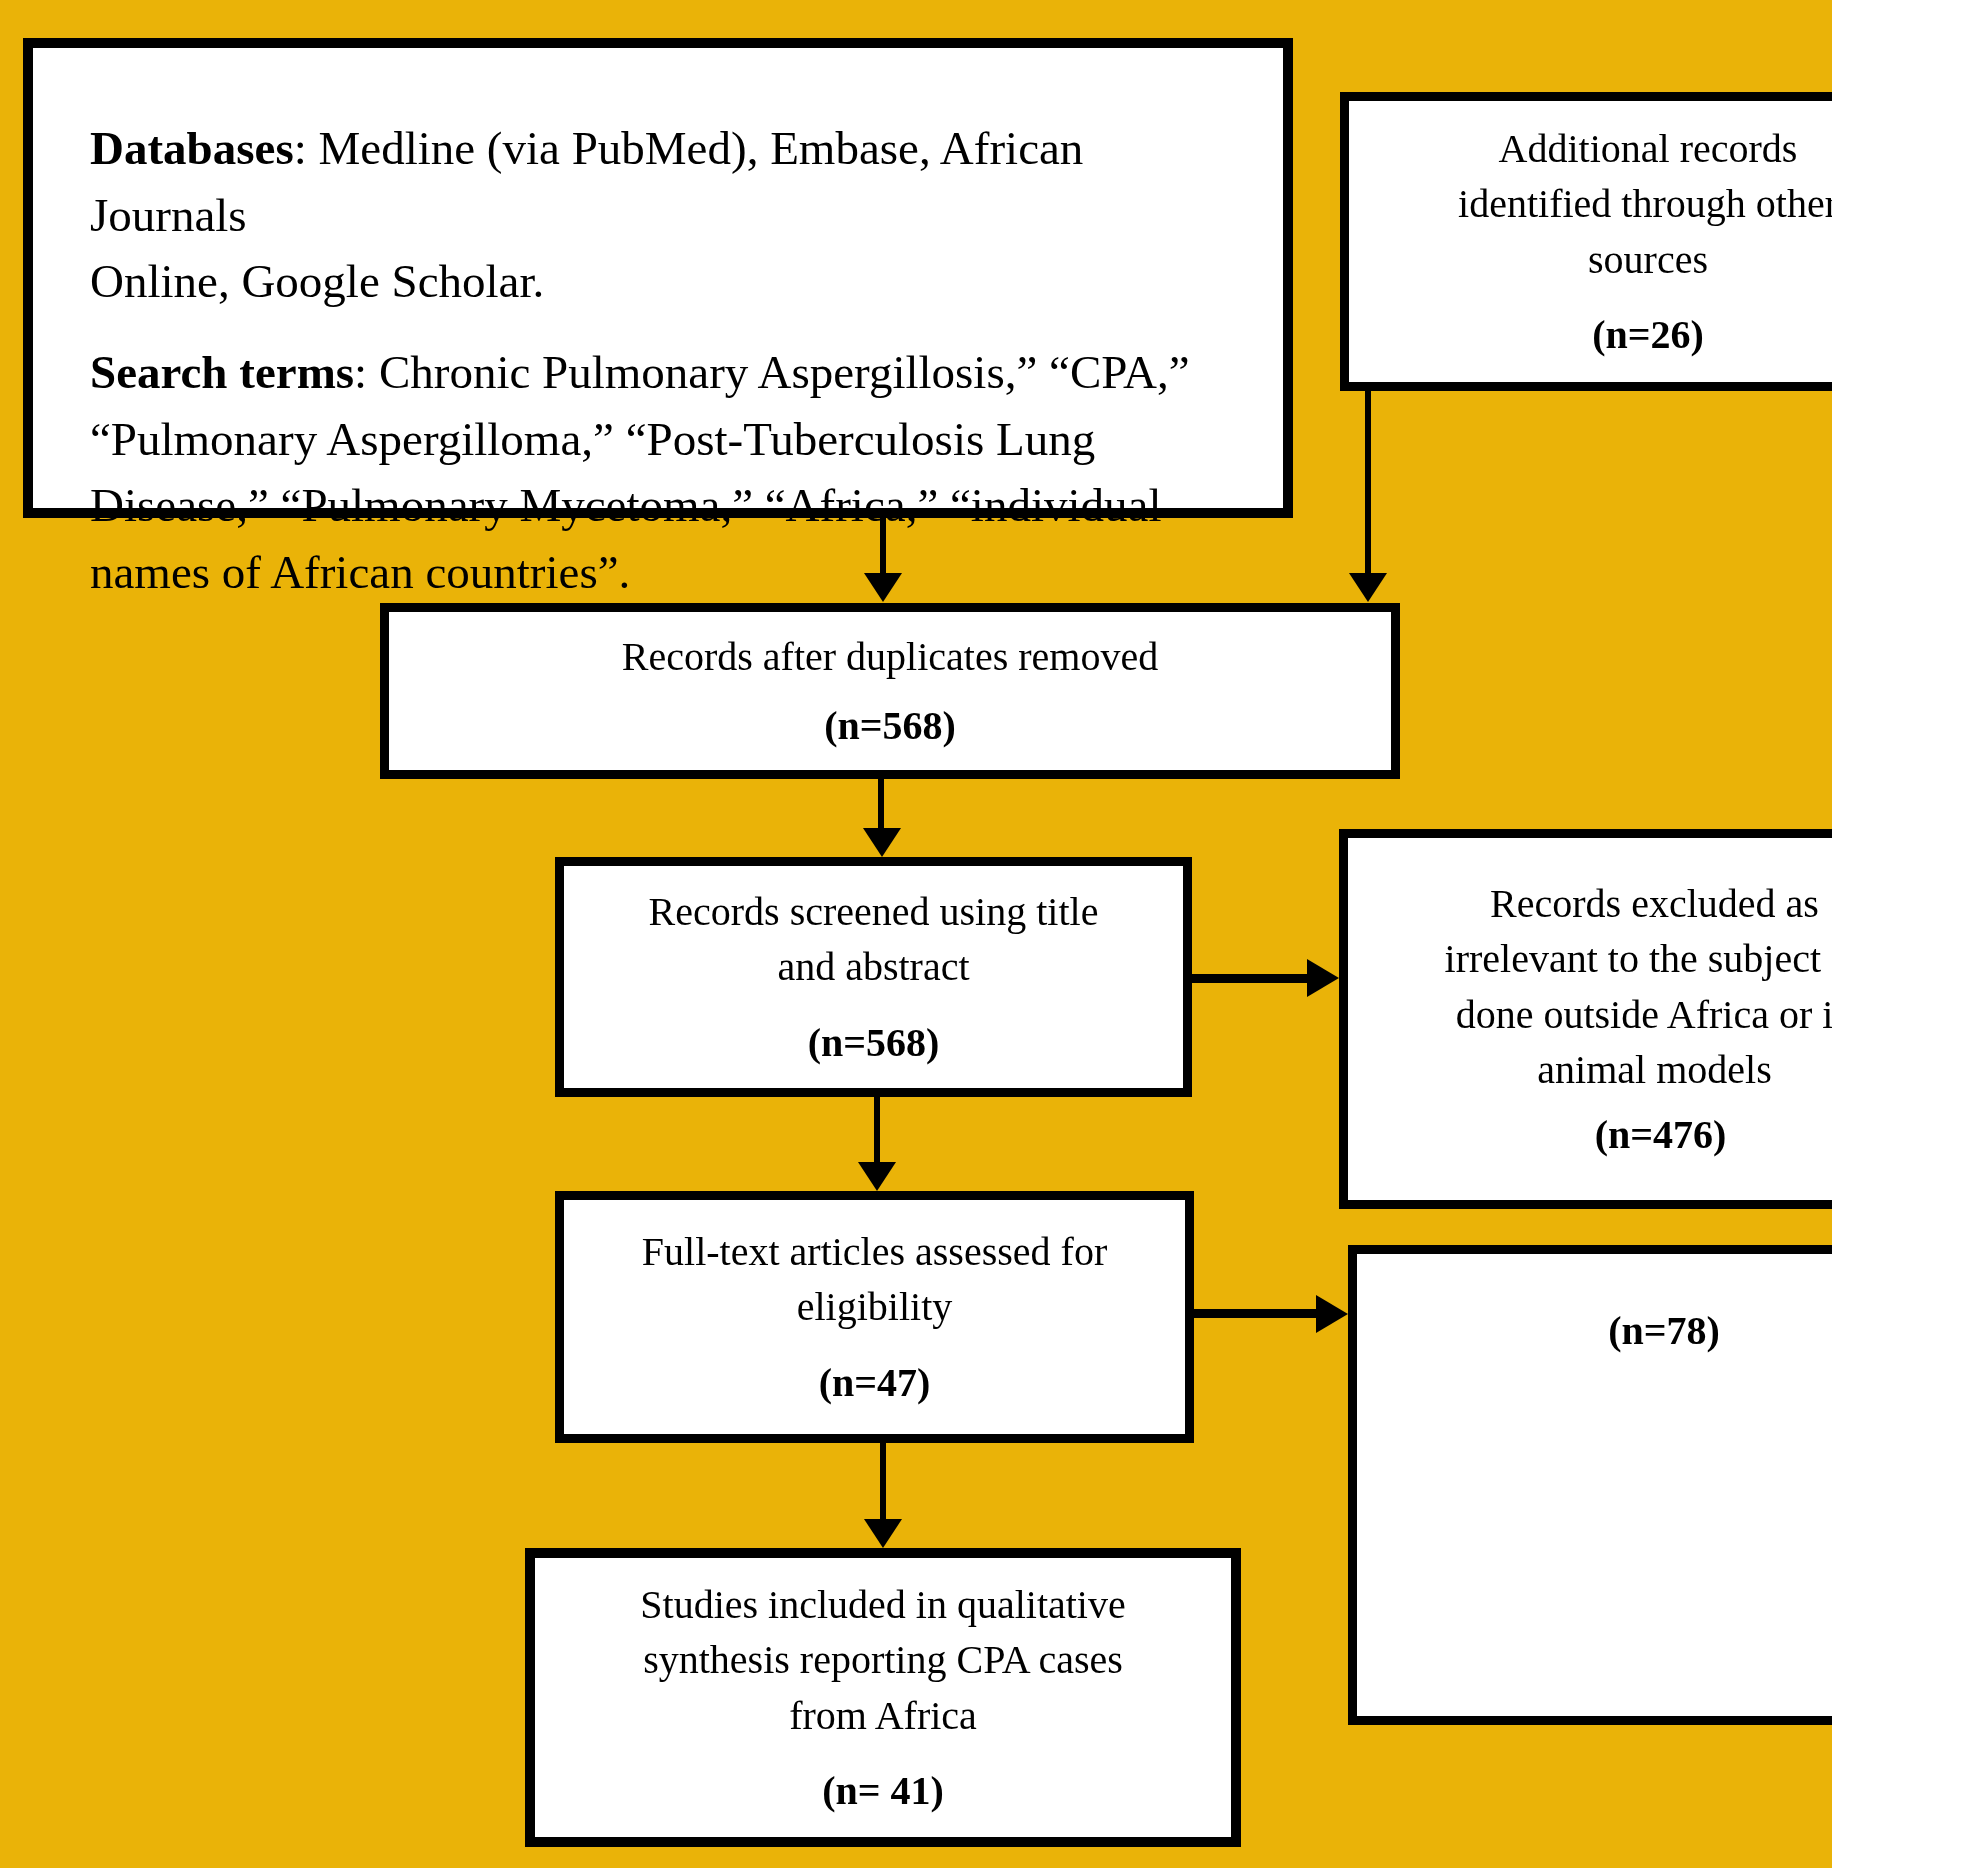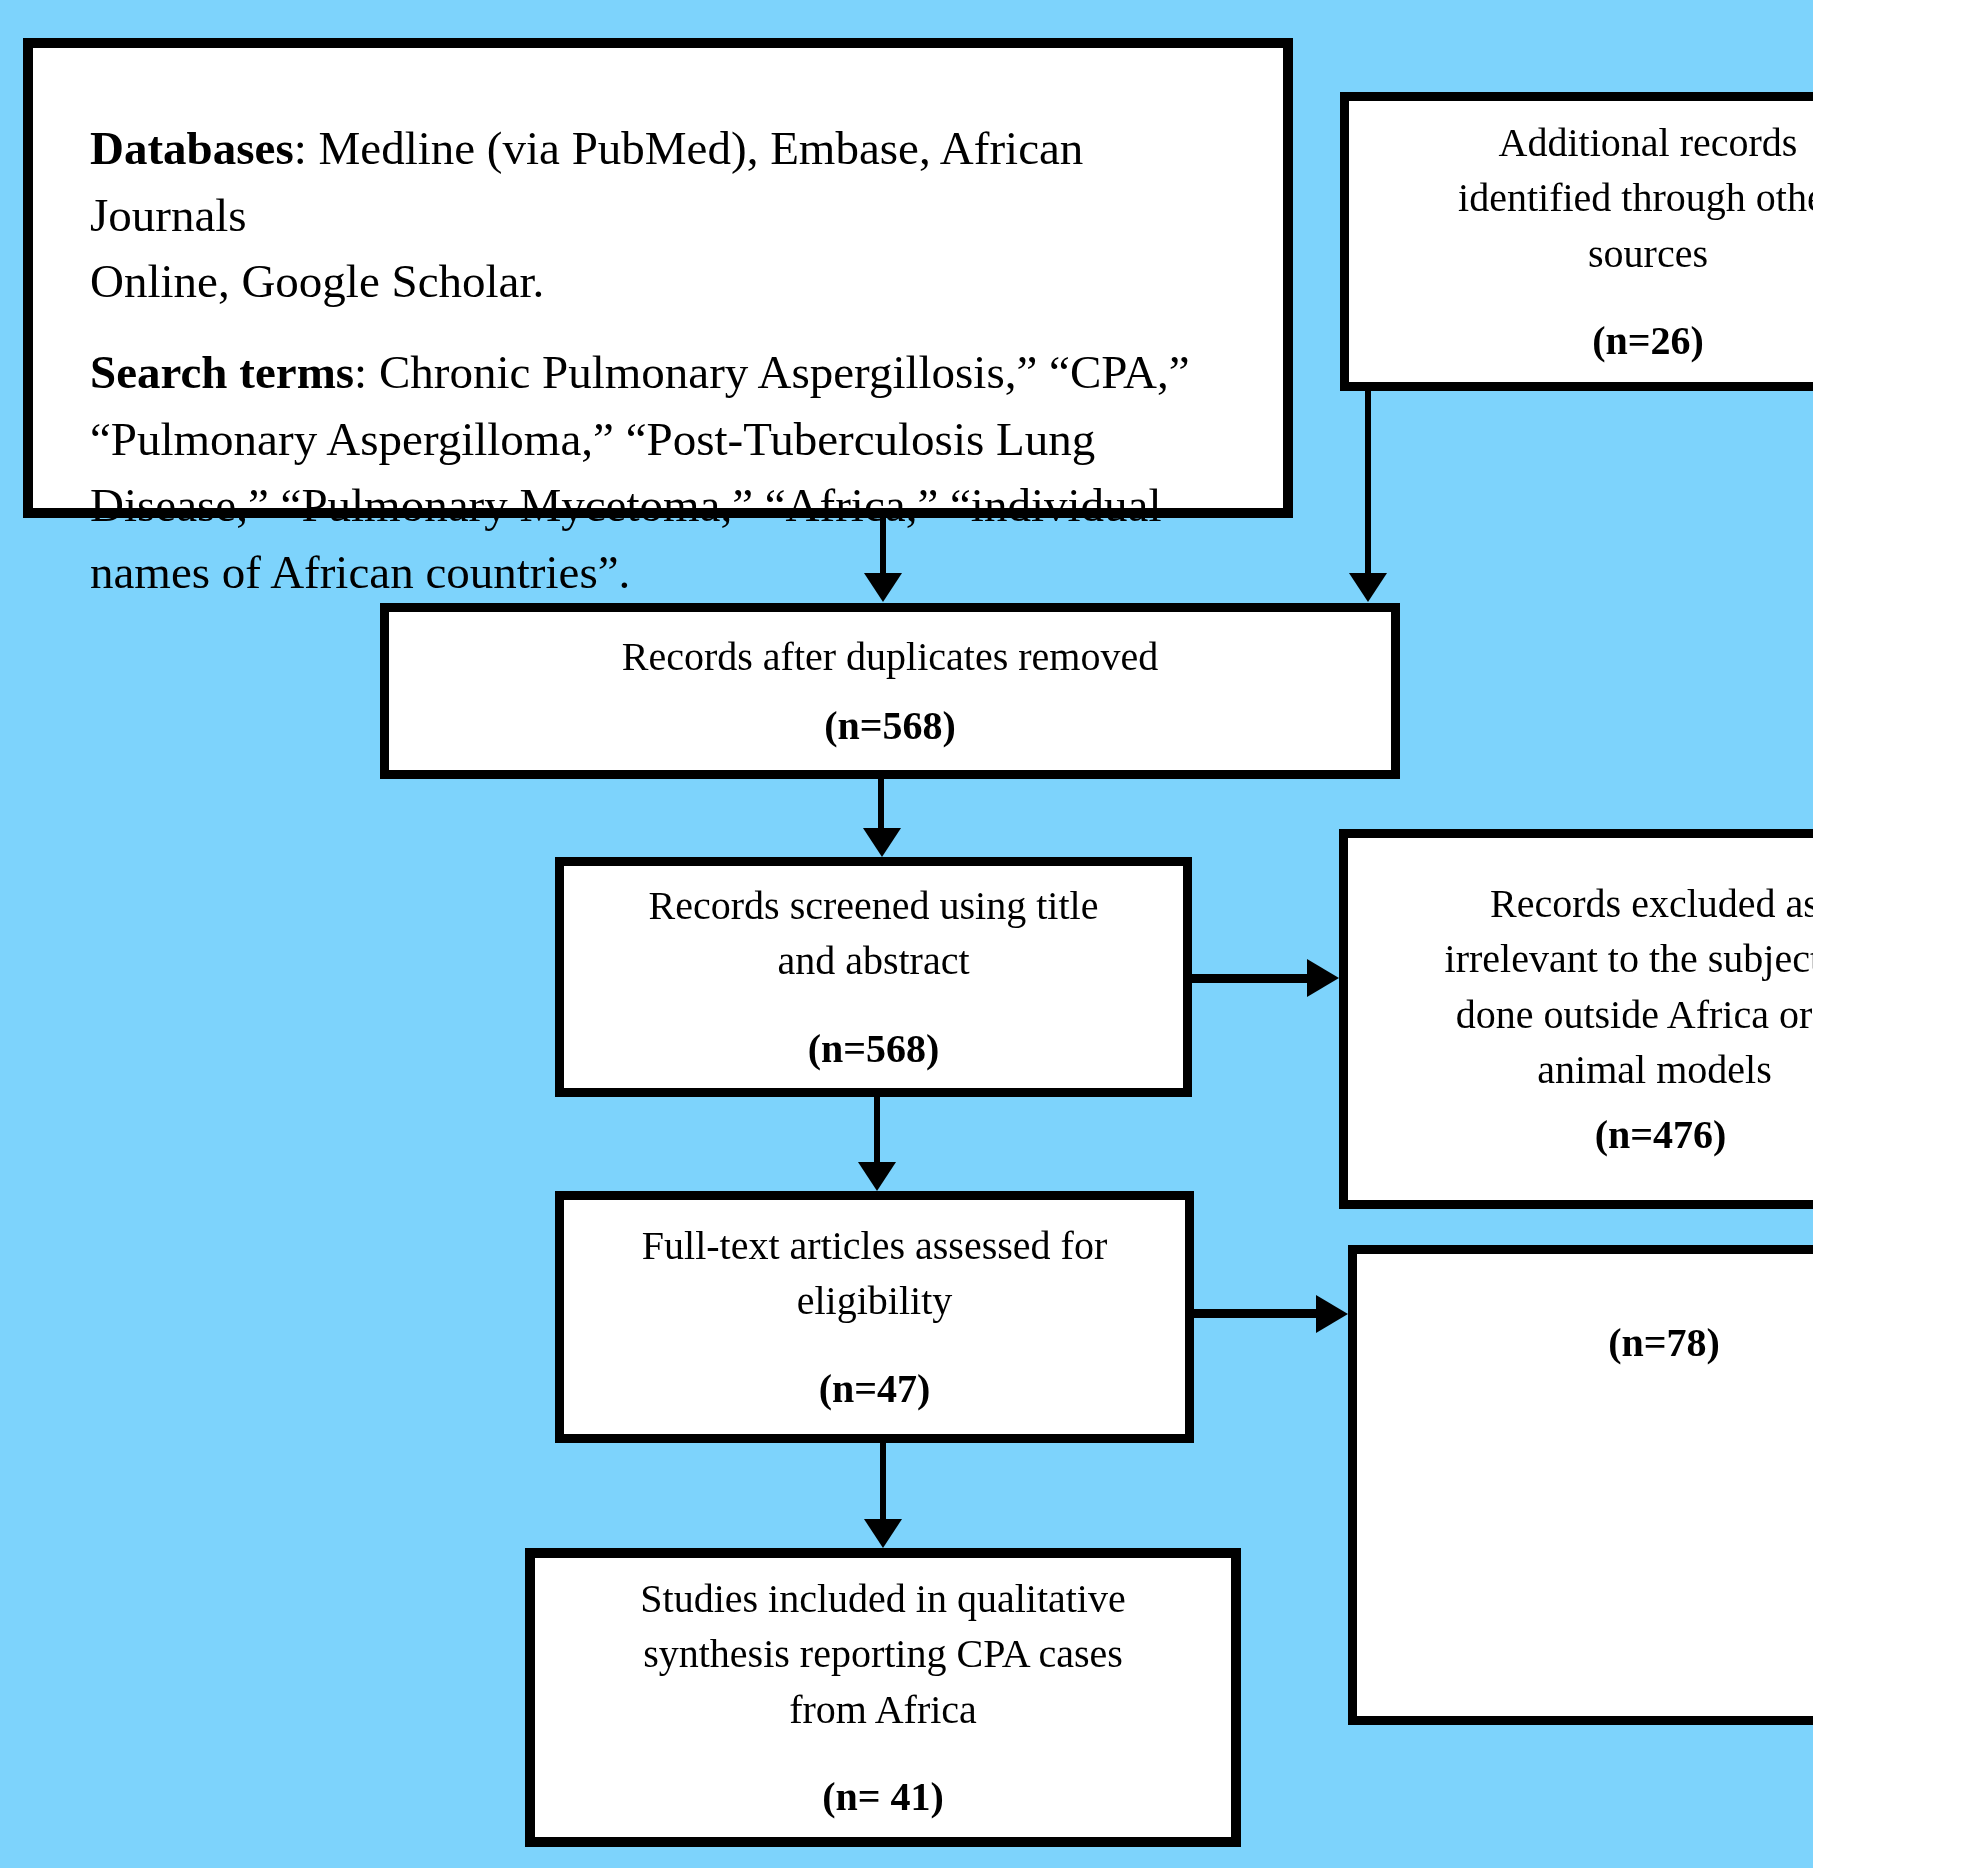--- a/index.html
+++ b/index.html
@@ -4,44 +4,45 @@
 <style>
   html, body {
     margin: 0;
     padding: 0;
     background: #ffffff;
   }
   .canvas {
     position: relative;
     width: 1813px;
     height: 1869px;
-    background: #7dd3fc;
+    background: #eab308;
     font-family: "Liberation Serif", "DejaVu Serif", serif;
     color: #000000;
     overflow: hidden;
+    padding-left: 19px;
   }
   .box {
     position: absolute;
     box-sizing: border-box;
     border: 9px solid #000000;
     background: #ffffff;
     display: flex;
     flex-direction: column;
     align-items: center;
     justify-content: center;
     text-align: center;
     font-size: 40px;
     line-height: 1.38;
   }
   .label {
     white-space: pre-line;
   }
   .count {
     font-weight: bold;
-    margin-top: 32px;
+    margin-top: 20px;
     white-space: pre-line;
   }
   
   .box-identification {
     border-width: 10.4px;
     align-items: stretch;
     justify-content: flex-start;
     text-align: left;
     font-size: 47px;
     line-height: 1.42;

